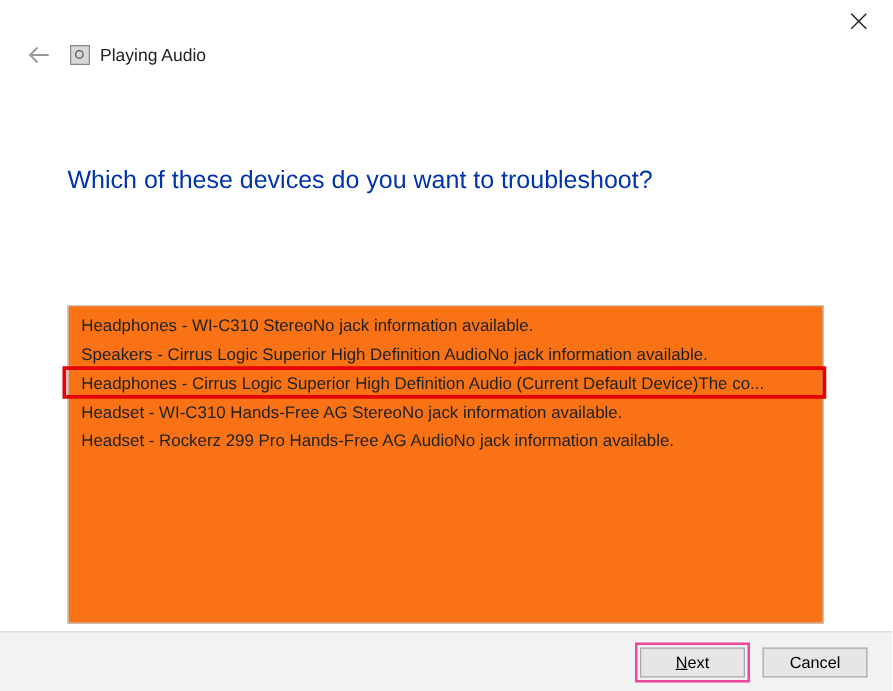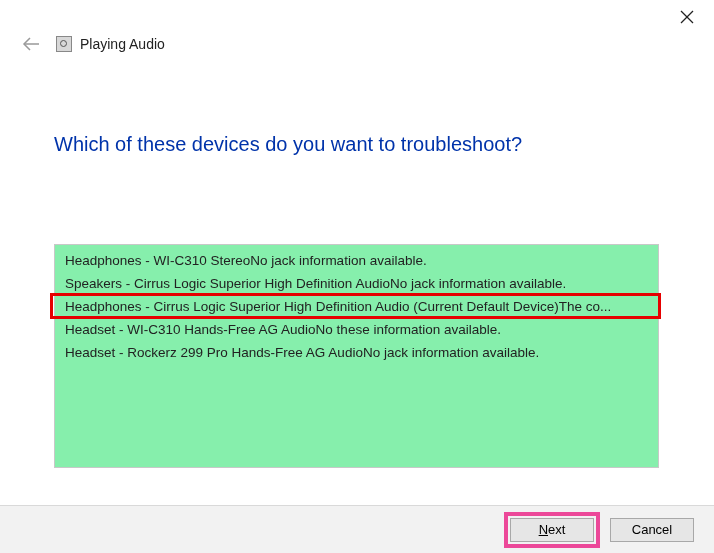--- a/index.html
+++ b/index.html
@@ -62,23 +62,23 @@
     font-size: 20px;
     color: #0033aa;
     font-weight: 400;
     margin-top: 28px;
   }
   .list-box {
     position: absolute;
     top: 244px;
     left: 54px;
     width: 605px;
-    height: 224px;
+    height: 255px;
     border: 1px solid #c8c8c8;
-    background: #86efac;
+    background: #f97316;
     padding: 4px 0;
   }
   .list-item {
     height: 23px;
     line-height: 23px;
     padding: 0 10px;
     font-size: 13.5px;
     color: #222;
     white-space: nowrap;
     overflow: hidden;
@@ -113,21 +113,21 @@
     background: #e6e6e6;
     font-size: 13px;
     font-family: inherit;
     text-align: center;
     line-height: 22px;
     cursor: pointer;
     padding: 0 10px;
   }
   .btn .ul { text-decoration: underline; }
   .next-frame {
-    border: 4px solid #ec4899;
+    border: 2px solid #ec4899;
     padding: 2px;
     display: inline-flex;
   }
 </style>
 </head>
 <body>
 
 <div class="titlebar">
   <div class="close-btn">
     <svg viewBox="0 0 14 14">
@@ -147,21 +147,21 @@
   <div class="ts-icon"></div>
   <div class="ts-title">Playing Audio</div>
 </div>
 
 <div class="question">Which of these devices do you want to troubleshoot?</div>
 
 <div class="list-box">
   <div class="list-item">Headphones - WI-C310 StereoNo jack information available.</div>
   <div class="list-item">Speakers - Cirrus Logic Superior High Definition AudioNo jack information available.</div>
   <div class="list-item">Headphones - Cirrus Logic Superior High Definition Audio (Current Default Device)The co...</div>
-  <div class="list-item">Headset - WI-C310 Hands-Free AG AudioNo these information available.</div>
+  <div class="list-item">Headset - WI-C310 Hands-Free AG StereoNo jack information available.</div>
   <div class="list-item">Headset - Rockerz 299 Pro Hands-Free AG AudioNo jack information available.</div>
 </div>
 
 <div class="highlight-frame"></div>
 
 <div class="footer">
   <span class="next-frame">
     <button class="btn"><span class="ul">N</span><span>ext</span></button>
   </span>
   <button class="btn">Cancel</button>

